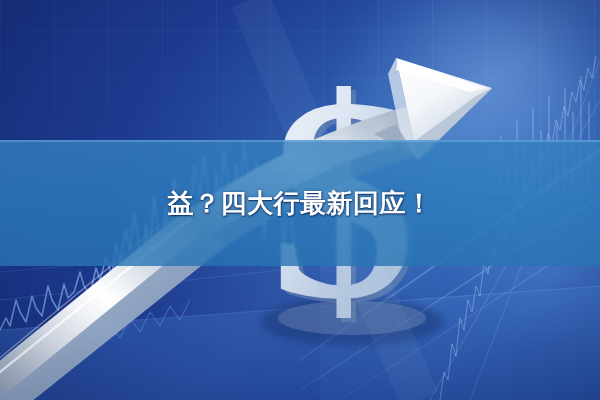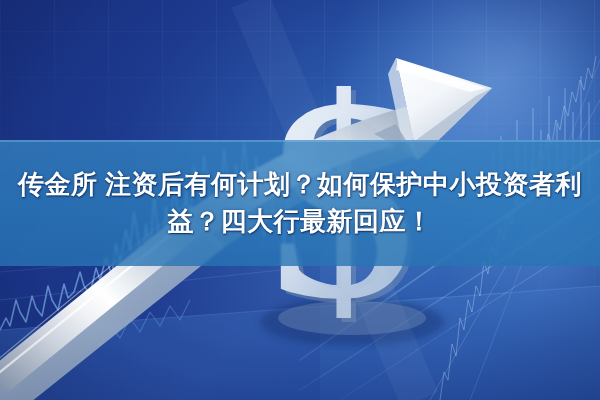--- a/index.html
+++ b/index.html
@@ -268,17 +268,16 @@
 
     <path d="M250,0 L420,400" stroke="#cfe4ff" stroke-width="40" opacity="0.05" fill="none"></path>
   </svg>
 
   <div class="bg-vignette"></div>
 
   <div class="band"></div>
   <div class="band-hi"></div>
 
   <div class="headline">
-    <div class="headline-line">传金所 注资后有何计划？如何保护中小投资者利</div>
     <div class="headline-line">益？四大行最新回应！</div>
   </div>
 
 </div>
 
 </body></html>

